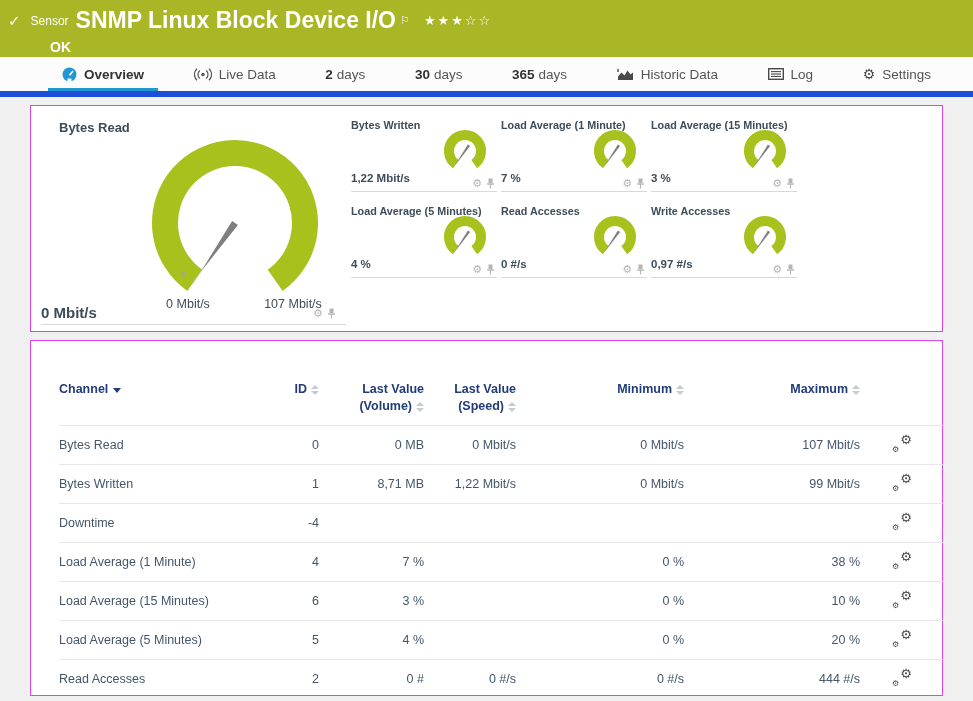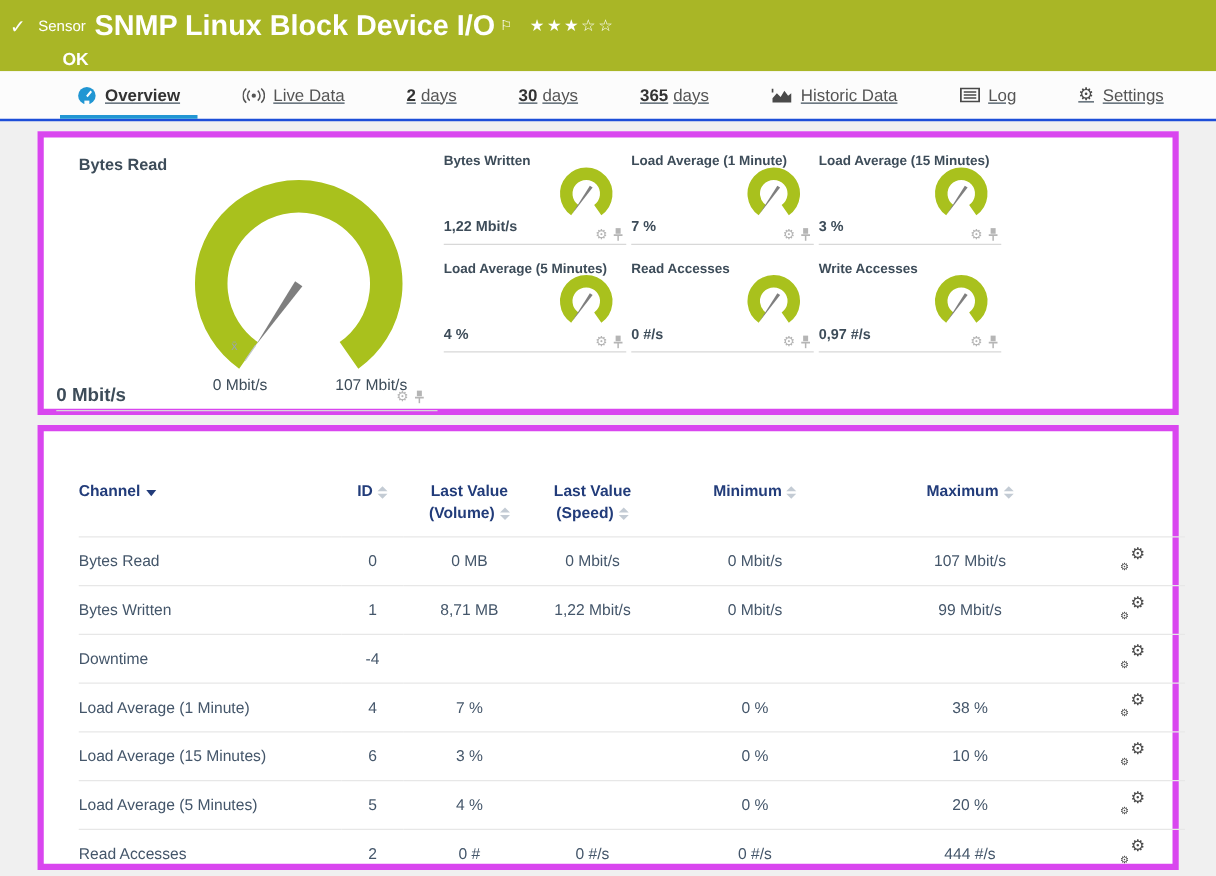--- a/index.html
+++ b/index.html
@@ -10,35 +10,35 @@
   .topbar { height:57px; background:#a9b626; color:#fff; padding:7px 10px 0 8px; }
   .topbar-line1 { display:flex; align-items:center; }
   .check { font-size:15px; font-weight:bold; margin-right:10px; }
   .kind { font-size:12px; font-weight:400; margin-right:7px; }
   .sensor-title { font-size:23px; font-weight:bold; }
   .flag { font-size:11px; vertical-align:super; margin-left:4px; }
   .stars { margin-left:14px; font-size:13px; letter-spacing:2px; }
   .status-ok { font-size:14px; font-weight:bold; margin:5px 0 0 42px; }
 
   
-  .tabs { height:40px; background:#fcfcfc; border-bottom:2px solid #1d4ed8;
+  .tabs { height:40px; background:#fcfcfc; border-bottom:6px solid #1d4ed8;
           display:flex; align-items:stretch; justify-content:space-between;
-          padding:0 28px 0 48px;text-decoration:underline; }
+          padding:0 28px 0 48px; }
   .tab { display:flex; align-items:center; padding:0 14px; font-size:13.5px; color:#555;
          cursor:pointer; position:relative; }
   .tab .ticon { display:inline-flex; margin-right:7px; }
   .tab b { color:#333; font-weight:bold; margin-right:4px; }
   .tab b:empty { display:none; }
   .tab.active { color:#333; font-weight:bold; }
   .tab.active::after { content:""; position:absolute; left:0; right:0; bottom:0; height:3px; background:#2196d3; }
   .gear-glyph { font-family:"DejaVu Sans",sans-serif; }
 
   
   .content { padding:8px 30px 0 30px; }
-  .card { background:#fff; border:5px solid #d946ef; }
+  .card { background:#fff; border:1px solid #d946ef; }
 
   
   .overview-card { height:227px; display:flex; position:relative; }
 
   .main-tile { width:320px; position:relative; padding:14px 0 0 28px; }
   .tile-title { font-size:13px; font-weight:bold; color:#3d4c59; }
   .main-gauge-svg { position:absolute; left:104px; top:20px; }
   .scale-label { position:absolute; top:191px; font-size:12.5px; color:#3d4c59; text-align:center; width:90px; }
   .scale-min { left:112px; }
   .scale-max { left:217px; }
@@ -62,21 +62,21 @@
   table.channels { width:100%; border-collapse:collapse; table-layout:fixed; }
   th { font-size:12.5px; font-weight:bold; color:#223c7a; vertical-align:top; padding:4px 0 10px 0; }
   th .hline { display:block; line-height:1.35; }
   th.col-channel { text-align:left; width:210px; }
   th.col-id { width:50px; }
   th.col-vol { width:105px; }
   th.col-speed { width:92px; }
   th.col-min { width:168px; }
   th.col-max { width:176px; }
   th.col-edit { width:84px; }
-  .num-col { text-align:center; }
+  .num-col { text-align:right; }
   td { font-size:12.5px; color:#44566a; border-top:1px solid #e7e7e7; padding:9px 0; height:33px; }
   td.ch-name { text-align:left; }
   td.edit-cell { text-align:center; }
   .sort-caret { display:inline-block; width:0; height:0; border-left:4px solid transparent;
                 border-right:4px solid transparent; border-top:5px solid #223c7a; margin-left:5px; }
   .sort-both { display:inline-block; vertical-align:middle; margin-left:4px; }
   .sort-both i { display:block; width:0; height:0; border-left:4px solid transparent; border-right:4px solid transparent; }
   .sort-both .up { border-bottom:4px solid #c3cbd4; margin-bottom:2px; }
   .sort-both .dn { border-top:4px solid #c3cbd4; }
   .gears { position:relative; display:inline-block; width:20px; height:17px; color:#4a4a4a; cursor:pointer; }

